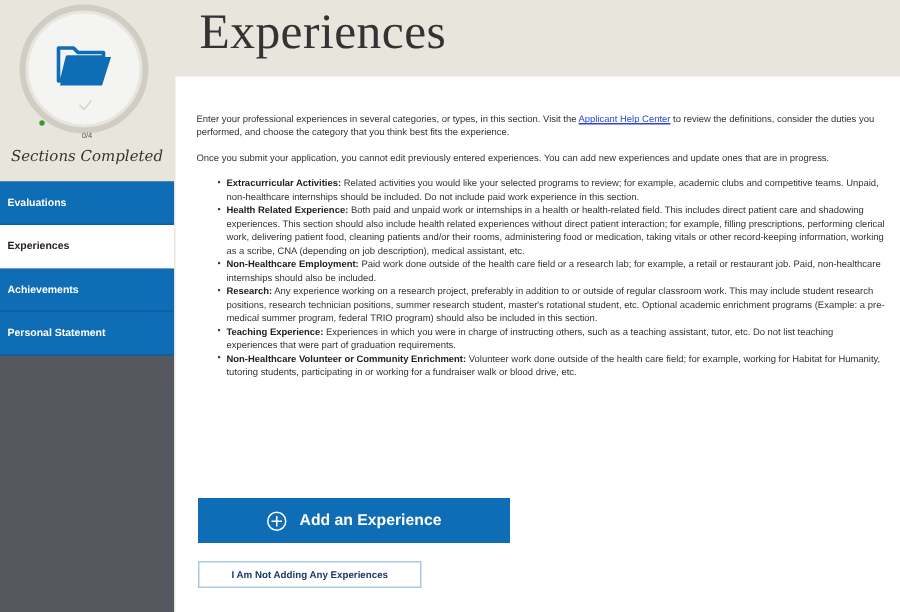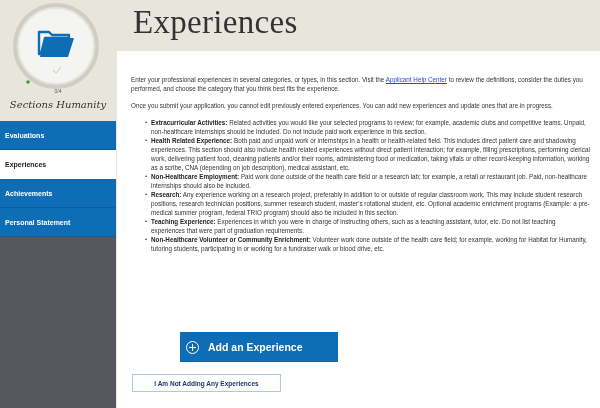--- a/index.html
+++ b/index.html
@@ -57,24 +57,24 @@
   }
   .content p { margin: 0 0 8px 0; }
   .content a { color: #2a48d4; text-decoration: underline; }
   .content ul { margin: 0; padding-left: 20px; list-style: none; }
   .content li { position: relative; margin: 0; }
   .content li::before {
     content: "•"; position: absolute; left: -6px; top: 0; font-size: 6px;
   }
   .content li b { font-weight: bold; color: #222; }
   .add-btn {
-    position: absolute; left: 15px; top: 281px; width: 158px; height: 30px;
+    position: absolute; left: 15px; top: 281px; width: 208px; height: 30px;
     background: #0f6db5; color: #fff; border: none;
-    display: flex; align-items: center; 
-    font-size: 10.5px; font-weight: bold; cursor: pointer; margin-left: 48px;
+    display: flex; align-items: center; justify-content: center;
+    font-size: 10.5px; font-weight: bold; cursor: pointer;
   }
   .plus-icon {
     width: 11px; height: 11px; border: 1px solid #fff; border-radius: 50%;
     position: relative; margin-right: 9px;
   }
   .plus-icon::before, .plus-icon::after {
     content: ""; position: absolute; background: #fff;
   }
   .plus-icon::before { left: 5px; top: 2px; width: 1px; height: 7px; }
   .plus-icon::after { left: 2px; top: 5px; width: 7px; height: 1px; }
@@ -94,21 +94,21 @@
       <circle cx="44" cy="44" r="41" fill="none" stroke="#cfcdc4" stroke-width="4"></circle>
       <circle cx="44" cy="44" r="37" fill="#f4f4f2"></circle>
       <circle cx="16" cy="80" r="1.8" fill="#3a9a3a"></circle>
       <g>
         <path d="M27 30 h10 l3 3 h17 v3 H33 l-4 16 H27 Z" fill="none" stroke="#0f6db5" stroke-width="2.4" stroke-linejoin="round"></path>
         <path d="M33 36 H62 L56 55 H28 Z" fill="#0f6db5"></path>
       </g>
       <path d="M41 68 l3 3 l5 -6" fill="none" stroke="#d6d6d2" stroke-width="1.2"></path>
     </svg>
     <div class="progress-count">0/4</div>
-    <div class="sections-label">Sections Humanity</div>
+    <div class="sections-label">Sections Completed</div>
   </div>
   <div class="nav">
     <div class="nav-item">Evaluations</div>
     <div class="nav-item active">Experiences</div>
     <div class="nav-item">Achievements</div>
     <div class="nav-item">Personal Statement</div>
   </div>
 </div>
 
 <div class="main-header">

